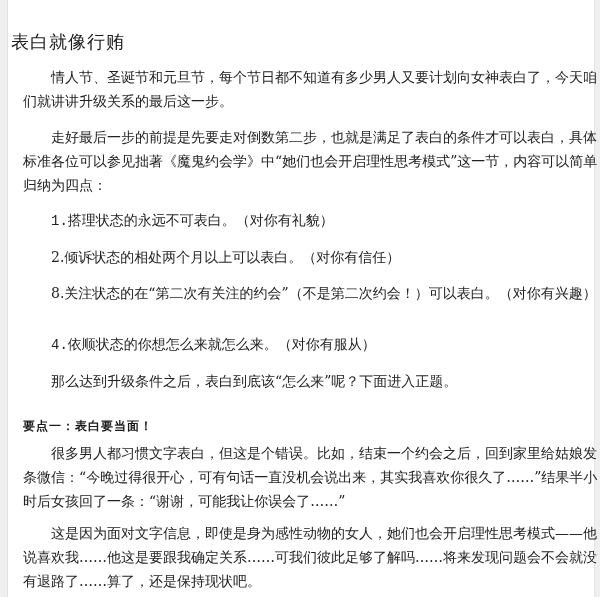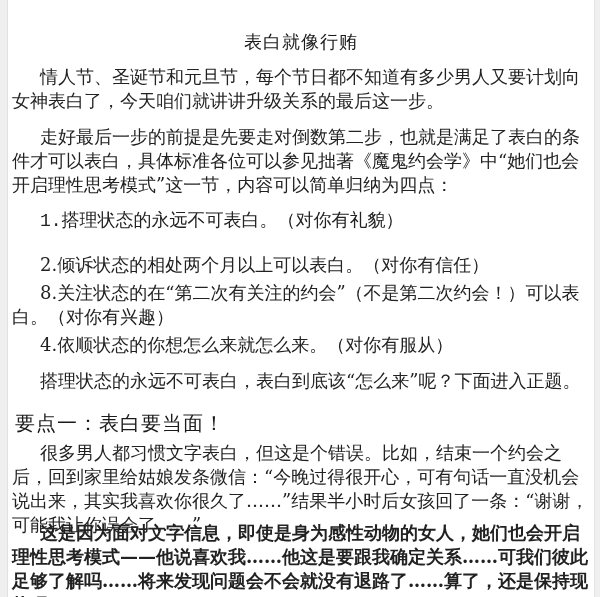--- a/index.html
+++ b/index.html
@@ -5,41 +5,41 @@
   html, body { margin: 0; padding: 0; background: #ffffff; }
   body {
     width: 600px; height: 597px; overflow: hidden; position: relative;
     font-family: "DejaVu Serif", "Liberation Serif", serif;
     color: #222222;
   }
   .left-border { position: absolute; left: 0; top: 0; width: 7px; height: 597px; background: #efefef; border-right: 1px solid #e2e2e2; }
   .right-border { position: absolute; right: 0; top: 0; width: 5px; height: 597px; background: #efefef; border-left: 1px solid #e4e4e4; }
   .page { position: absolute; left: 11px; top: 0; width: 580px; }
   .title {
-    text-align: center; font-size: 18px; margin: 0; position: absolute; top: 30px; left: 0; width: 580px; letter-spacing: 1px; color: #1a1a1a; font-weight: normal;
+    font-size: 18px; margin: 0; position: absolute; top: 30px; left: 0; width: 580px; letter-spacing: 1px; color: #1a1a1a; font-weight: normal;
   }
   .p {
-    font-size: 18px; line-height: 24px; margin: 0; text-indent: 28px; position: absolute; left: 1px; width: 578px; color: #222;
+    font-size: 14px; line-height: 24px; margin: 0; text-indent: 28px; position: absolute; left: 12px; width: 578px; color: #222;
   }
-  .heading { position: absolute; left: 0; font-size: 20px; margin: 4px; font-weight: normal; color: #1a1a1a; letter-spacing: 1px; }
+  .heading { position: absolute; left: 0; font-size: 12px; margin: 12px; font-weight: bold; color: #1a1a1a; letter-spacing: 1px; }
 </style>
 </head>
 <body>
 
 <div class="left-border"></div>
 <div class="right-border"></div>
 
 <div class="page">
   <h1 class="title">表白就像行贿</h1>
 
   <p class="p" style="top:65px;">情人节、圣诞节和元旦节，每个节日都不知道有多少男人又要计划向女神表白了，今天咱们就讲讲升级关系的最后这一步。</p>
   <p class="p" style="top:125px;">走好最后一步的前提是先要走对倒数第二步，也就是满足了表白的条件才可以表白，具体标准各位可以参见拙著《魔鬼约会学》中“她们也会开启理性思考模式”这一节，内容可以简单归纳为四点：</p>
   <p class="p" style="top:209px;font-family:Liberation Mono, monospace;">1.搭理状态的永远不可表白。（对你有礼貌）</p>
-  <p class="p" style="top:245px;margin-top:8px;">2.倾诉状态的相处两个月以上可以表白。（对你有信任）</p>
+  <p class="p" style="top:245px;">2.倾诉状态的相处两个月以上可以表白。（对你有信任）</p>
   <p class="p" style="top:281px;">8.关注状态的在“第二次有关注的约会”（不是第二次约会！）可以表白。（对你有兴趣）</p>
-  <p class="p" style="top:333px;">4.依顺状态的你想怎么来就怎么来。（对你有服从）</p>
-  <p class="p" style="top:369px;">搭理状态的永远不可表白，表白到底该“怎么来”呢？下面进入正题。</p>
+  <p class="p" style="top:333px;font-family:Liberation Mono, monospace;">4.依顺状态的你想怎么来就怎么来。（对你有服从）</p>
+  <p class="p" style="top:369px;">那么达到升级条件之后，表白到底该“怎么来”呢？下面进入正题。</p>
 
   <h2 class="heading" style="top:406px;">要点一：表白要当面！</h2>
 
   <p class="p" style="top:441px;">很多男人都习惯文字表白，但这是个错误。比如，结束一个约会之后，回到家里给姑娘发条微信：“今晚过得很开心，可有句话一直没机会说出来，其实我喜欢你很久了……”结果半小时后女孩回了一条：“谢谢，可能我让你误会了……”</p>
-  <p class="p" style="top:521px;font-weight:bold;">这是因为面对文字信息，即使是身为感性动物的女人，她们也会开启理性思考模式——他说喜欢我……他这是要跟我确定关系……可我们彼此足够了解吗……将来发现问题会不会就没有退路了……算了，还是保持现状吧。</p>
+  <p class="p" style="top:521px;">这是因为面对文字信息，即使是身为感性动物的女人，她们也会开启理性思考模式——他说喜欢我……他这是要跟我确定关系……可我们彼此足够了解吗……将来发现问题会不会就没有退路了……算了，还是保持现状吧。</p>
 </div>
 
 </body></html>

